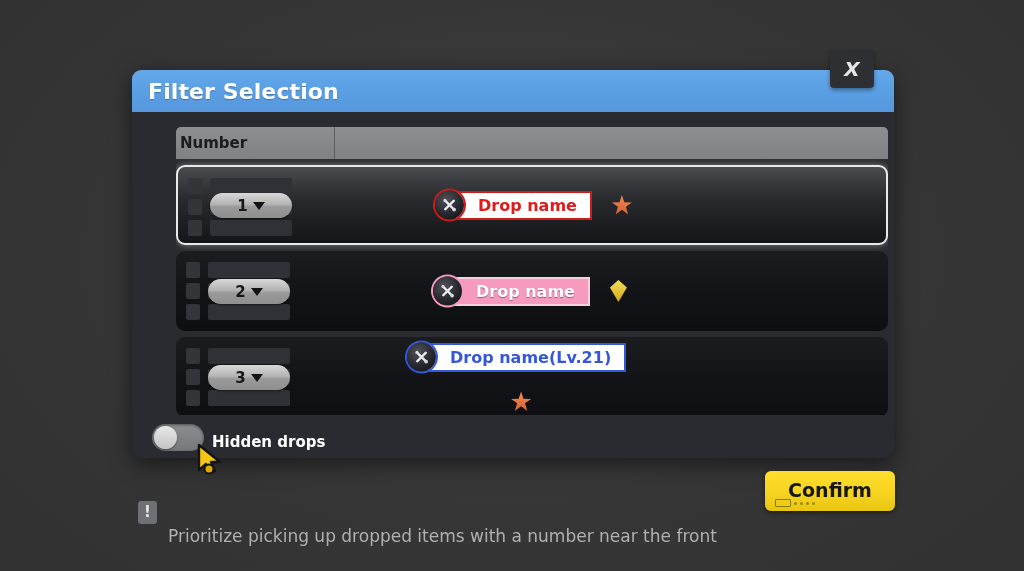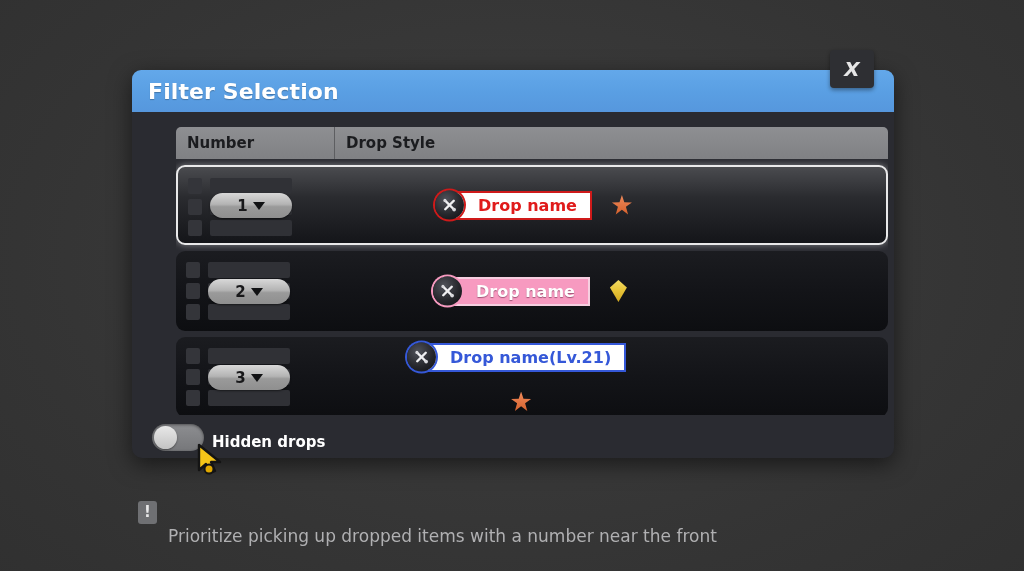--- a/index.html
+++ b/index.html
@@ -68,21 +68,21 @@
     height: 32px;
     background: linear-gradient(180deg, #8e8f92 0%, #808184 100%);
     border-radius: 5px 5px 0 0;
     overflow: hidden;
   }
   .th {
     display: flex; align-items: center;
     color: #1b1c1f;
     font-size: 15px;
     font-weight: bold;
-    padding-left: 11px;
+    padding-left: 4px;
   }
   .th.num  { width: 159px; border-right: 1px solid #5d5e61; }
   .th.style{ flex: 1; }
 
   .rows { position: relative; margin-top: 6px; }
 
   .row {
     position: relative;
     height: 80px;
     margin-bottom: 6px;
@@ -278,21 +278,20 @@
     <div class="titlebar">
       <span class="titlebar-text">Filter Selection</span>
     </div>
 
     <div class="close-btn">X</div>
 
     <div class="table-wrap">
 
       <div class="table-head">
         <div class="th num">Number</div>
-        <div class="th style">Drop Style</div>
       </div>
 
       <div class="rows">
 
         <div class="row selected">
           <div class="ph-col">
               <i></i>
               <i></i>
               <i></i>
             </div>
@@ -399,19 +398,29 @@
       <span class="toggle-label">Hidden drops</span>
     </div>
 
   </div>
 
   <div class="footer-hint">
     <span class="info-icon">!</span>
     <span class="hint-text">Prioritize picking up dropped items with a number near the front</span>
   </div>
 
+  <div class="confirm-btn">
+    <span class="clabel">Confirm</span>
+    <span class="key-hint">
+      <span class="kbox"></span>
+      <span class="kdot"></span>
+        <span class="kdot"></span>
+        <span class="kdot"></span>
+        <span class="kdot"></span>
+    </span>
+  </div>
 
   <svg class="cursor" viewBox="0 0 30 34">
     <path d="M3,2 L3,27 L10,21 L14,30 L19,28 L15,19 L24,19 Z" fill="#f5c518" stroke="#141414" stroke-width="2.4" stroke-linejoin="round"></path>
     <circle cx="13" cy="26" r="4.5" fill="#e0a800" stroke="#141414" stroke-width="2"></circle>
   </svg>
 
 </div>
 
 </body></html>

